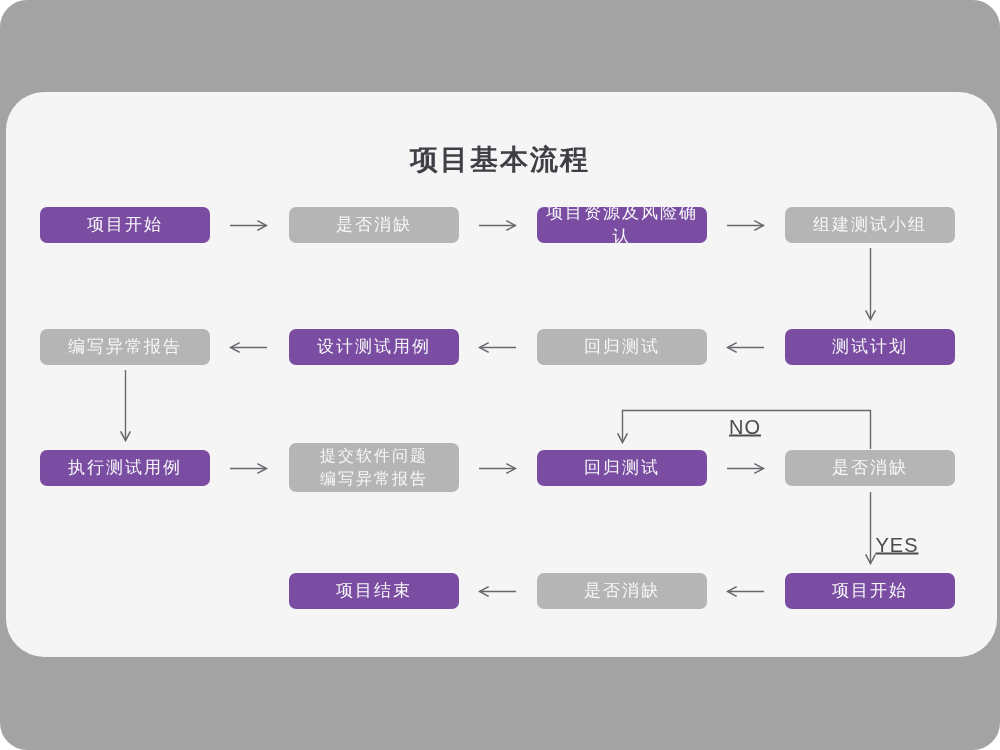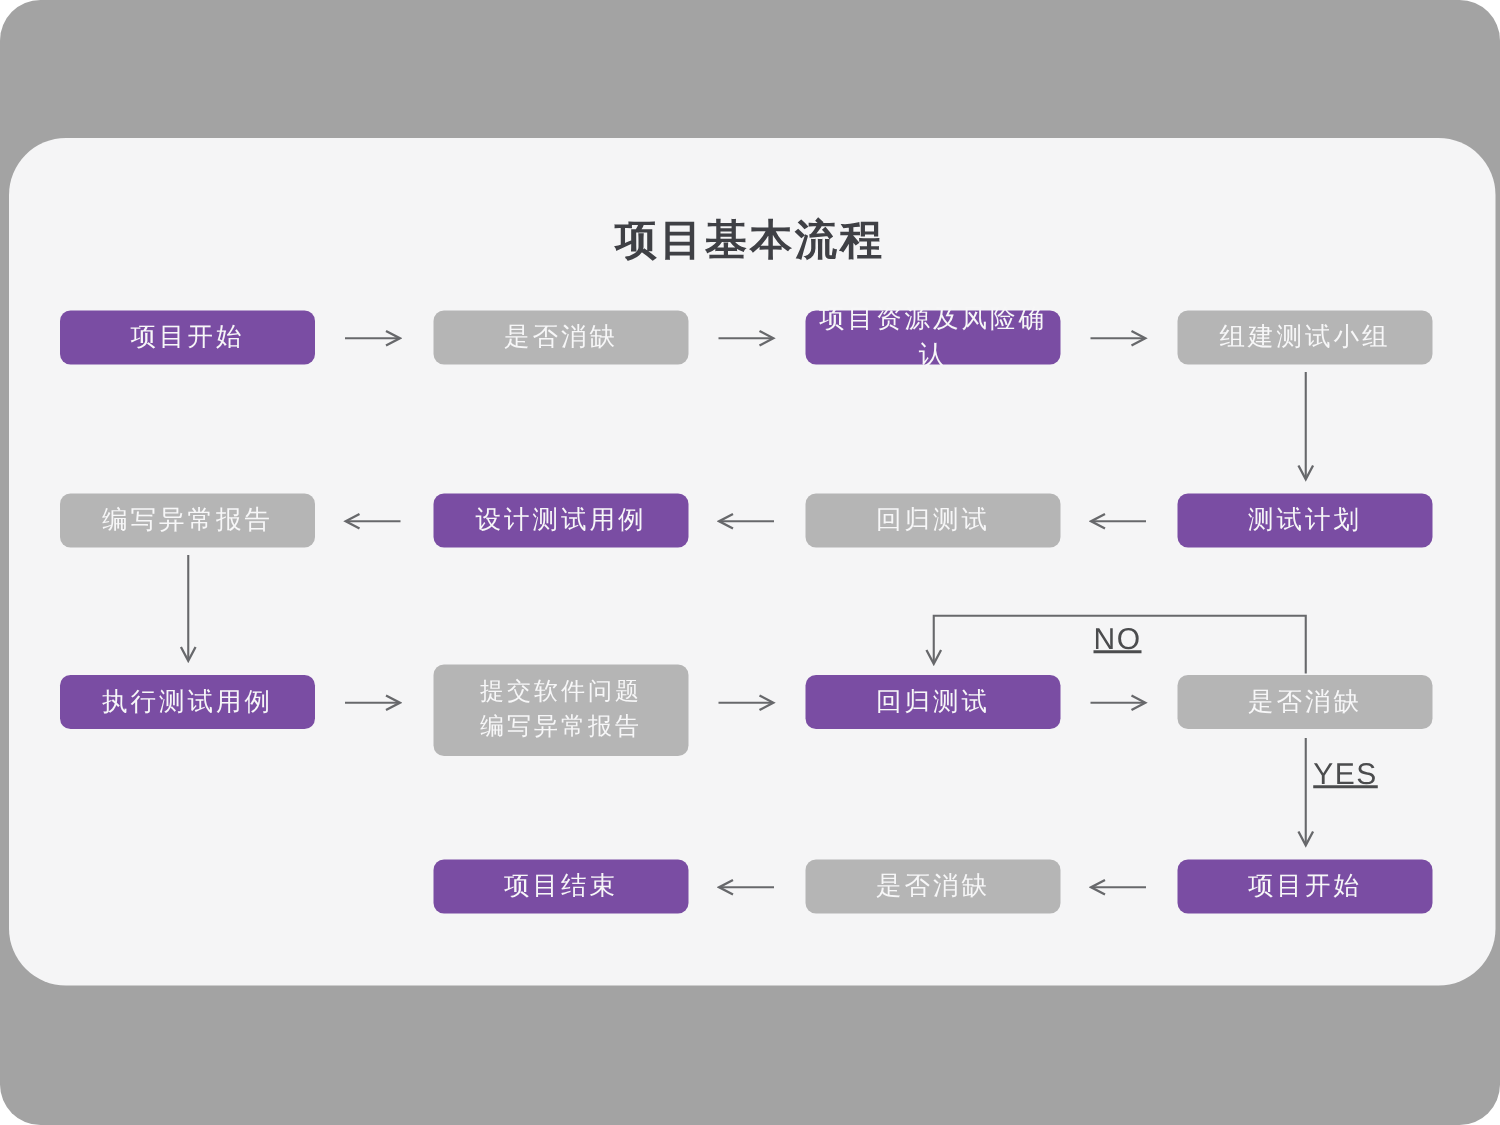--- a/index.html
+++ b/index.html
@@ -8,21 +8,21 @@
   .card{position:absolute;left:6px;top:92px;width:991px;height:565px;
         background:var(--card_bg,#f5f5f6);border-radius:38px;}
   .title{position:absolute;left:0;top:141px;width:100%;margin:0;text-align:center;
          font-size:28px;font-weight:600;letter-spacing:2px;color:var(--title,#3f4045);}
   .node{position:absolute;width:170px;height:36px;border-radius:7px;
         display:flex;align-items:center;justify-content:center;
         font-size:17px;letter-spacing:2px;line-height:1.4;text-align:center;
         color:var(--node_text,#f7f7f8);white-space:pre-line;}
   .node.purple{background:var(--purple,#7a4da3);}
   .node.gray{background:var(--gray,#b5b5b5);}
-  .node.tall{height:61px;font-size:16px;}
+  .node.tall{height:49px;font-size:16px;}
   svg.connectors{position:absolute;left:0;top:0;width:1000px;height:750px;pointer-events:none;}
   .connectors .edge{stroke:var(--arrow,#67686b);stroke-width:1.4;fill:none;}
   .connectors marker path{stroke:var(--arrow,#67686b);stroke-width:1.4;fill:none;}
   .edge-label{position:absolute;transform:translate(-50%,-50%);
               font-size:20px;letter-spacing:1px;color:var(--label,#4b4c4e);text-decoration:underline;}
 </style>
 </head>
 <body>
 
 <div class="page">
@@ -75,14 +75,14 @@
   <div class="node gray tall" style="left:289px;top:443px">提交软件问题
 编写异常报告</div>
   <div class="node purple" style="left:537px;top:450px">回归测试</div>
   <div class="node gray" style="left:785px;top:450px">是否消缺</div>
 
   <div class="node purple" style="left:785px;top:573px">项目开始</div>
   <div class="node gray" style="left:537px;top:573px">是否消缺</div>
   <div class="node purple" style="left:289px;top:573px">项目结束</div>
 
   <div class="edge-label" style="left:745px;top:427px">NO</div>
-  <div class="edge-label" style="left:897px;top:517px">YES</div>
+  <div class="edge-label" style="left:897px;top:545px">YES</div>
 </div>
 
 </body></html>

